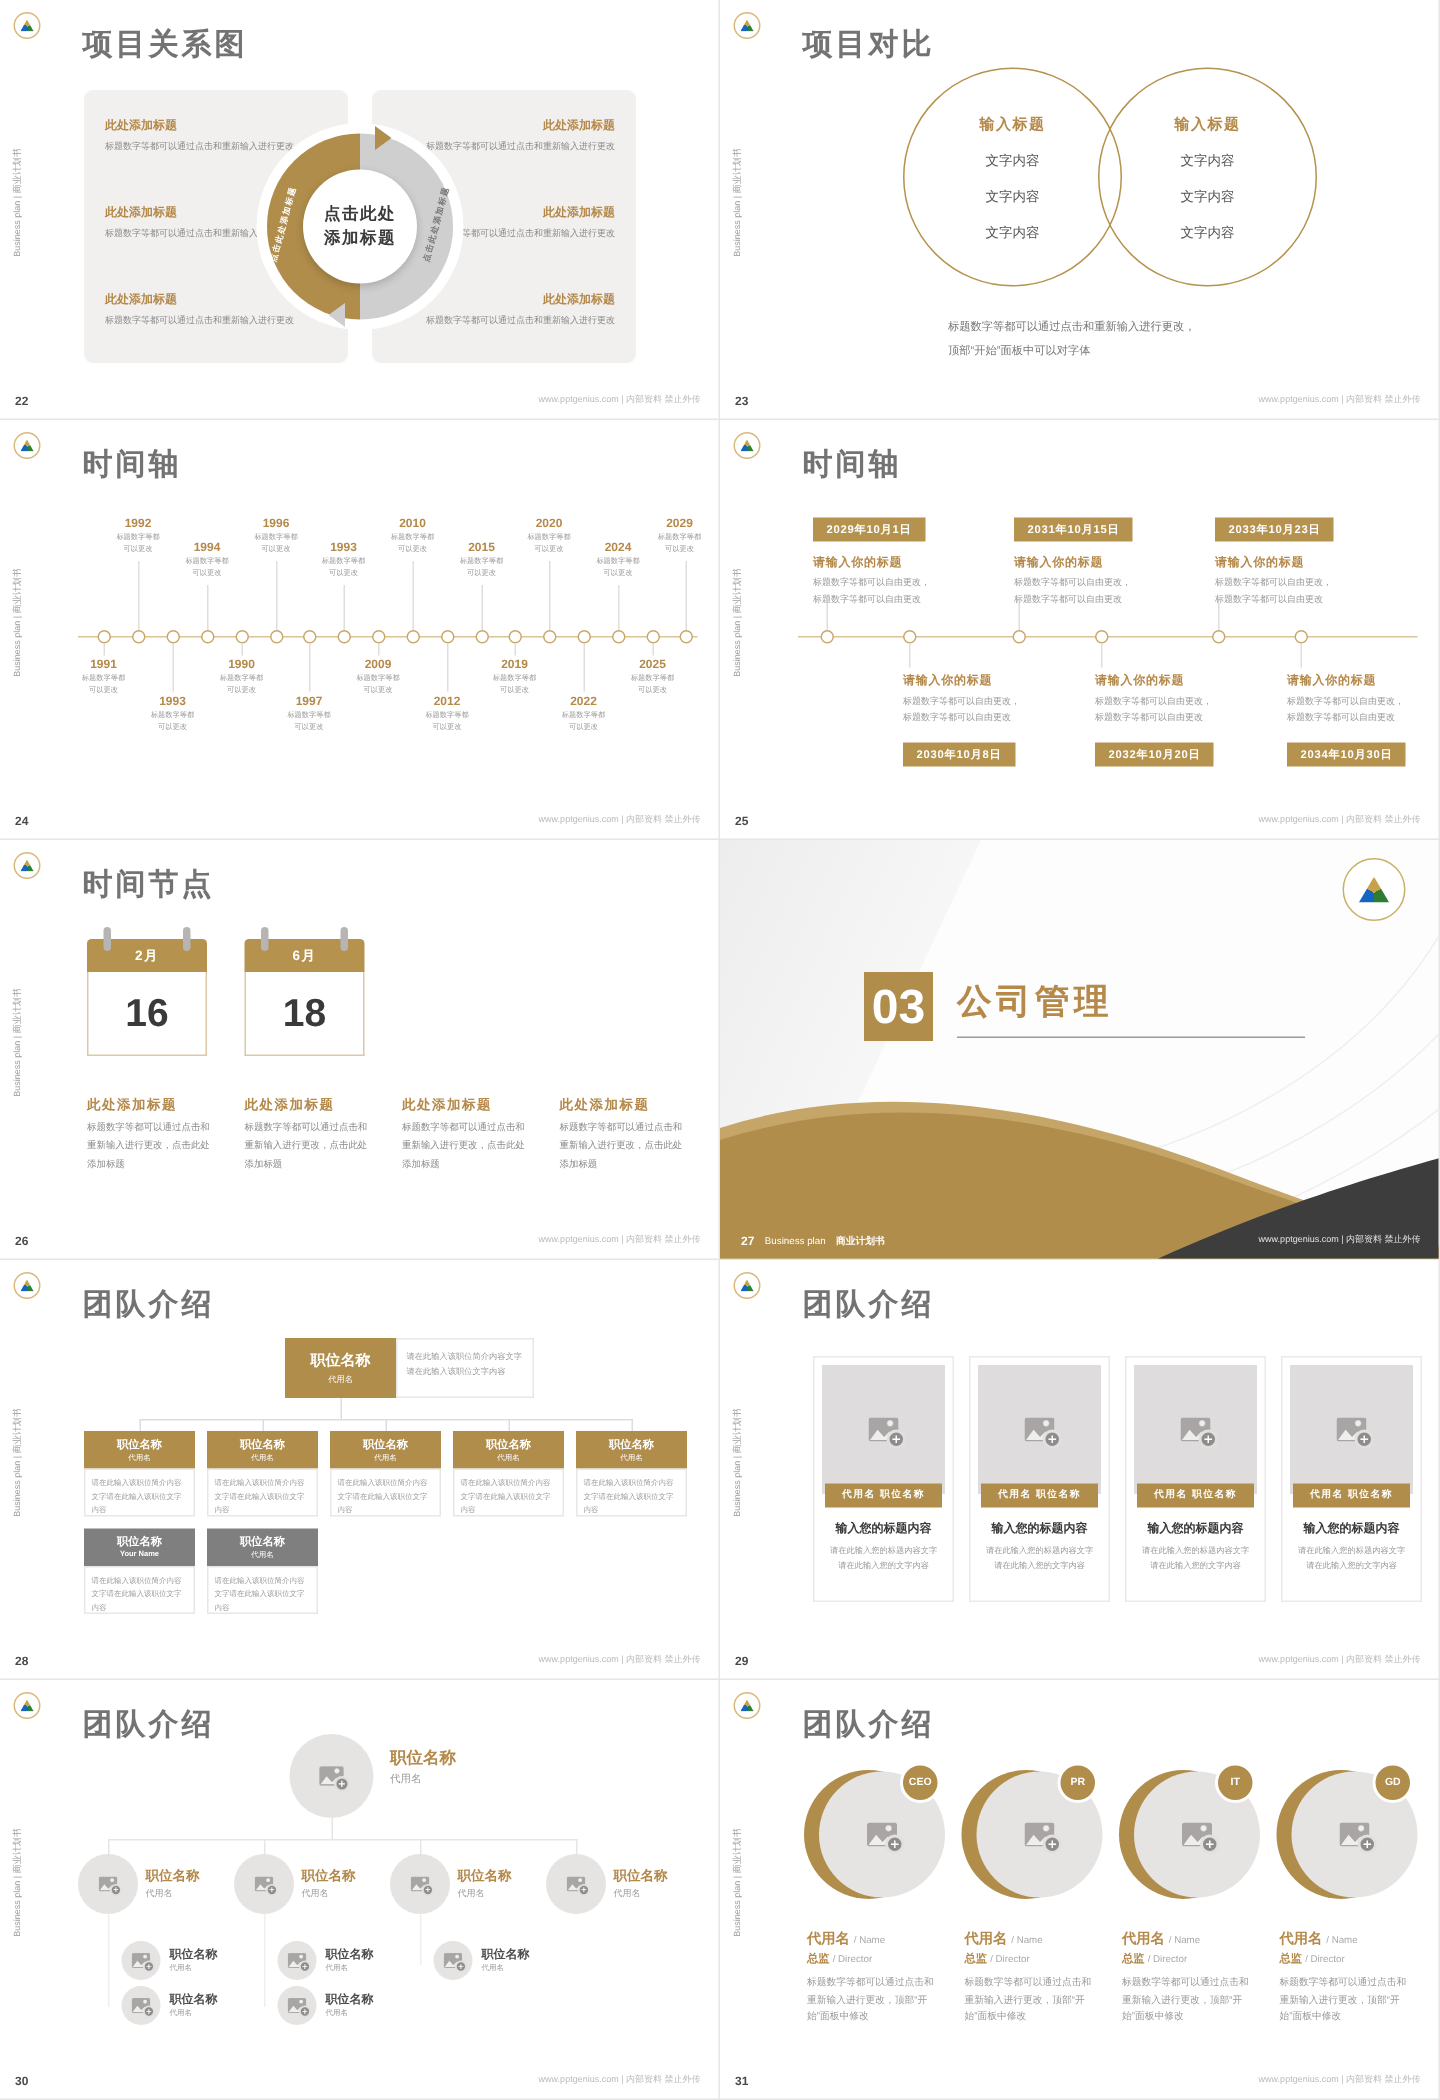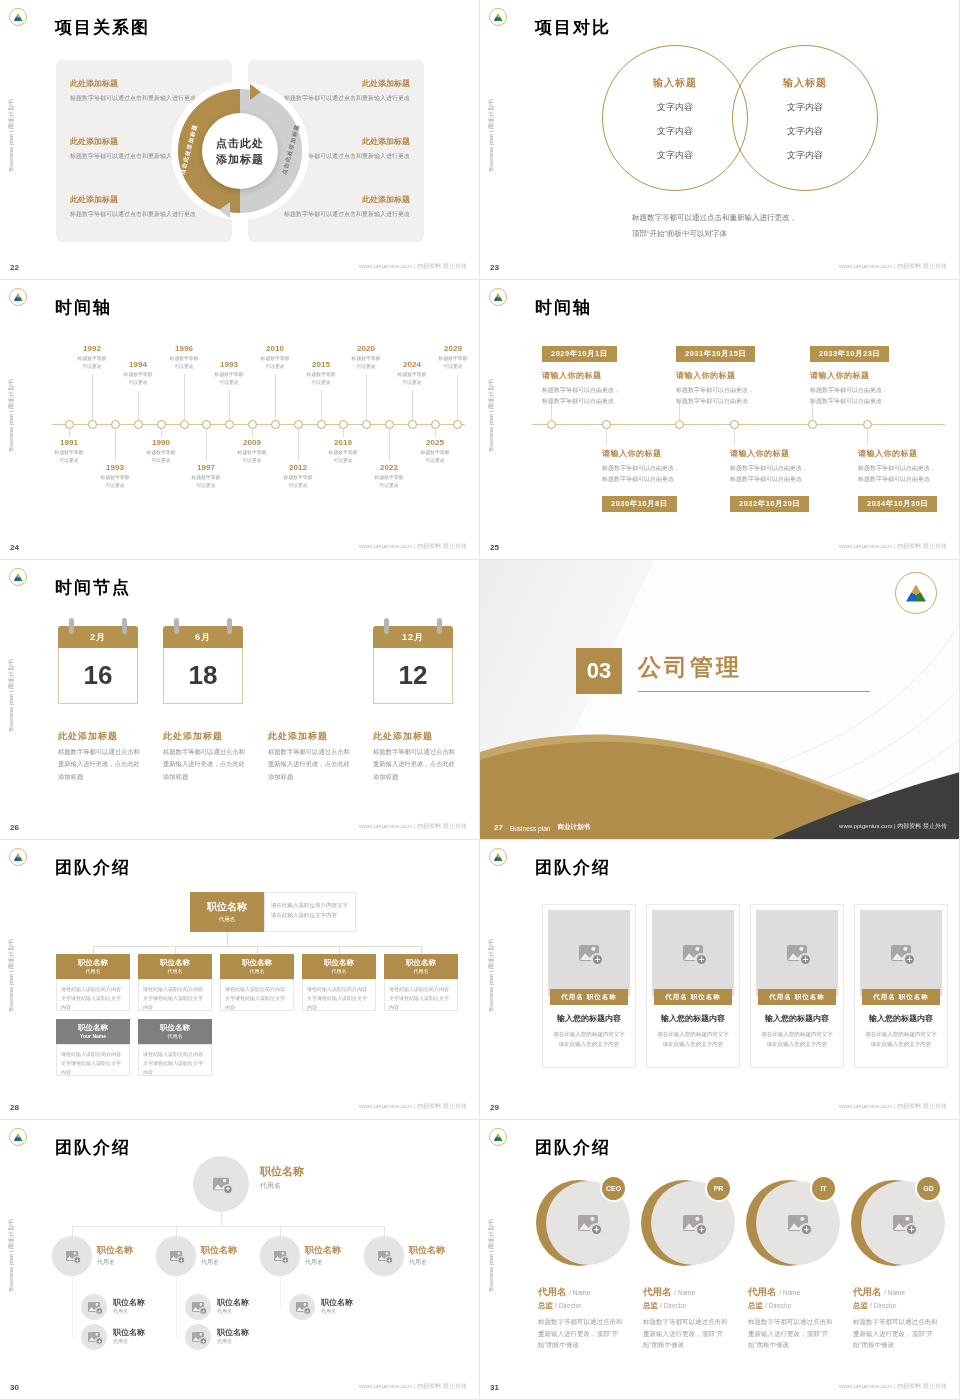--- a/index.html
+++ b/index.html
@@ -1,18 +1,18 @@
 <!DOCTYPE html>
 <html><head>
 <meta charset="utf-8">
 <style>
   html,body{margin:0;padding:0;background:#e9e9e9;}
   .page{width:960px;height:1400px;display:grid;grid-template-columns:480px 480px;grid-auto-rows:280px;background:#fff;font-family:"Liberation Sans",sans-serif;}
   .slide{position:relative;background:#fff;border-right:1px solid #e6e6e6;border-bottom:1px solid #e6e6e6;box-sizing:border-box;overflow:hidden;}
-  .stitle{position:absolute;left:55px;top:16px;font-size:17px;font-weight:bold;color:#000000;letter-spacing:2px;}
+  .stitle{position:absolute;left:55px;top:16px;font-size:20px;font-weight:bold;color:#737373;letter-spacing:2px;}
   .pnum{position:absolute;left:10px;bottom:7px;font-size:8px;font-weight:bold;color:#4a4a4a;}
   .foot{position:absolute;right:12px;bottom:8px;font-size:6px;color:#b9b9b9;}
   .side{position:absolute;left:-52px;top:129px;width:130px;height:12px;text-align:center;font-size:6px;color:#9b9b9b;transform:rotate(-90deg);}
   .logo{position:absolute;left:9px;top:8px;width:16px;height:16px;border:1px solid #d8b97a;border-radius:50%;display:flex;align-items:center;justify-content:center;background:#fff;}
   .ltri{width:9px;height:8px;clip-path:polygon(50% 0,100% 100%,0 100%);background:conic-gradient(from 180deg at 50% 60%,#1565c0 0 120deg,#c8a24b 0 240deg,#2e7d32 0 360deg);}
   
   .pic{position:relative;width:20px;height:16px;border-radius:2px;background:radial-gradient(circle at 72% 24%,#efeeee 0 1.5px,transparent 2.5px),#a8a5a4;}
   .pic::before{content:"";position:absolute;left:1px;right:1px;bottom:1px;height:8px;background:#efeeee;clip-path:polygon(0 100%,28% 15%,52% 75%,72% 30%,100% 100%,0 100%);}
   .pic::after{content:"+";position:absolute;right:-5px;bottom:-5px;width:9px;height:9px;border-radius:50%;background:#8f8c8b;border:2px solid #e2e0df;color:#fff;font-size:8px;line-height:9px;text-align:center;font-weight:700;font-family:"DejaVu Sans",sans-serif;}
   .pic.xs{transform:scale(.62);}
@@ -47,27 +47,27 @@
   .card25 .b{font-size:6px;color:#999;line-height:1.9;margin-top:4px;}
   
   .cal{position:absolute;top:66px;width:80px;}
   .cal .hd{position:relative;height:22px;background:#b5924e;border-radius:3px 3px 0 0;color:#fff;font-size:9px;font-weight:bold;text-align:center;line-height:22px;letter-spacing:1px;}
   .cal .clip{position:absolute;top:-8px;width:5px;height:16px;background:#b7b5b3;border-radius:2.5px;}
   .cal .bd{height:56px;background:#fff;border:1px solid #dcc9a4;border-top:none;font-size:26px;font-weight:bold;color:#3a3a3a;text-align:center;line-height:54px;box-sizing:border-box;}
   .cal-t{position:absolute;top:170px;font-size:9px;font-weight:bold;color:#b5894a;letter-spacing:1px;}
   .cal-b{position:absolute;top:186px;width:84px;font-size:6.3px;color:#8a8a8a;line-height:1.95;}
   
   .curve{position:absolute;border:1px solid #efefef;border-radius:50%;}
-  .numbox{position:absolute;left:96px;top:88px;width:46px;height:46px;background:#b08d4b;color:#fff;font-size:22px;font-weight:bold;display:flex;align-items:center;justify-content:center;}
+  .numbox{position:absolute;left:96px;top:88px;width:46px;height:46px;background:#b08d4b;color:#fff;font-size:32px;font-weight:bold;display:flex;align-items:center;justify-content:center;}
   .sec-title{position:absolute;left:158px;top:92px;font-size:23px;font-weight:bold;color:#b5894a;letter-spacing:3px;}
   .sec-line{position:absolute;left:158px;top:131px;width:232px;height:1px;background:#9a9a9a;}
   .sec-body{position:absolute;left:158px;top:140px;width:240px;font-size:7.5px;color:#777;line-height:1.95;}
   .logo27{position:absolute;left:415px;top:12px;width:40px;height:40px;border:1.5px solid #cbb06a;border-radius:50%;display:flex;align-items:center;justify-content:center;background:#fff;}
   .logo27 .ltri{width:20px;height:17px;}
-  .f27l{position:absolute;left:14px;bottom:7px;color:#fff;font-size:6.5px;display:flex;align-items:flex-end;gap:7px;}
+  .f27l{position:absolute;left:14px;bottom:7px;color:#fff;font-size:6.5px;display:flex;align-items:center;gap:7px;}
   .f27l .n{font-size:8px;font-weight:bold;}
   .f27l .cn{font-weight:bold;}
   .f27r{position:absolute;right:12px;bottom:8px;font-size:6px;color:rgba(255,255,255,.85);}
   
   .obox{position:absolute;background:#b08d4b;color:#fff;text-align:center;}
   .obox .t1{font-weight:bold;}
   .obox.gray{background:#7f7f7f;}
   .oinfo{position:absolute;border:1px solid #e7e7e7;box-sizing:border-box;color:#9b9b9b;}
   .oline{position:absolute;background:#ddd;}
   
@@ -343,24 +343,20 @@
     <div class="side">Business plan | 商业计划书</div>
     <div class="stitle">时间节点</div>
     <div class="cal" style="left:58px;">
         <div class="hd"><span>2月</span><div class="clip" style="left:11px;"></div><div class="clip" style="right:11px;"></div></div>
         <div class="bd">16</div>
       </div>
     <div class="cal" style="left:163px;">
         <div class="hd"><span>6月</span><div class="clip" style="left:11px;"></div><div class="clip" style="right:11px;"></div></div>
         <div class="bd">18</div>
       </div>
-    <div class="cal" style="left:373px;">
-        <div class="hd"><span>12月</span><div class="clip" style="left:11px;"></div><div class="clip" style="right:11px;"></div></div>
-        <div class="bd">12</div>
-      </div>
     <div class="cal-t" style="left:58px;">此处添加标题</div>
     <div class="cal-t" style="left:163px;">此处添加标题</div>
     <div class="cal-t" style="left:268px;">此处添加标题</div>
     <div class="cal-t" style="left:373px;">此处添加标题</div>
     <div class="cal-b" style="left:58px;">标题数字等都可以通过点击和重新输入进行更改，点击此处添加标题</div>
     <div class="cal-b" style="left:163px;">标题数字等都可以通过点击和重新输入进行更改，点击此处添加标题</div>
     <div class="cal-b" style="left:268px;">标题数字等都可以通过点击和重新输入进行更改，点击此处添加标题</div>
     <div class="cal-b" style="left:373px;">标题数字等都可以通过点击和重新输入进行更改，点击此处添加标题</div>
     <div class="pnum">26</div>
     <div class="foot">www.pptgenius.com | 内部资料 禁止外传</div>

